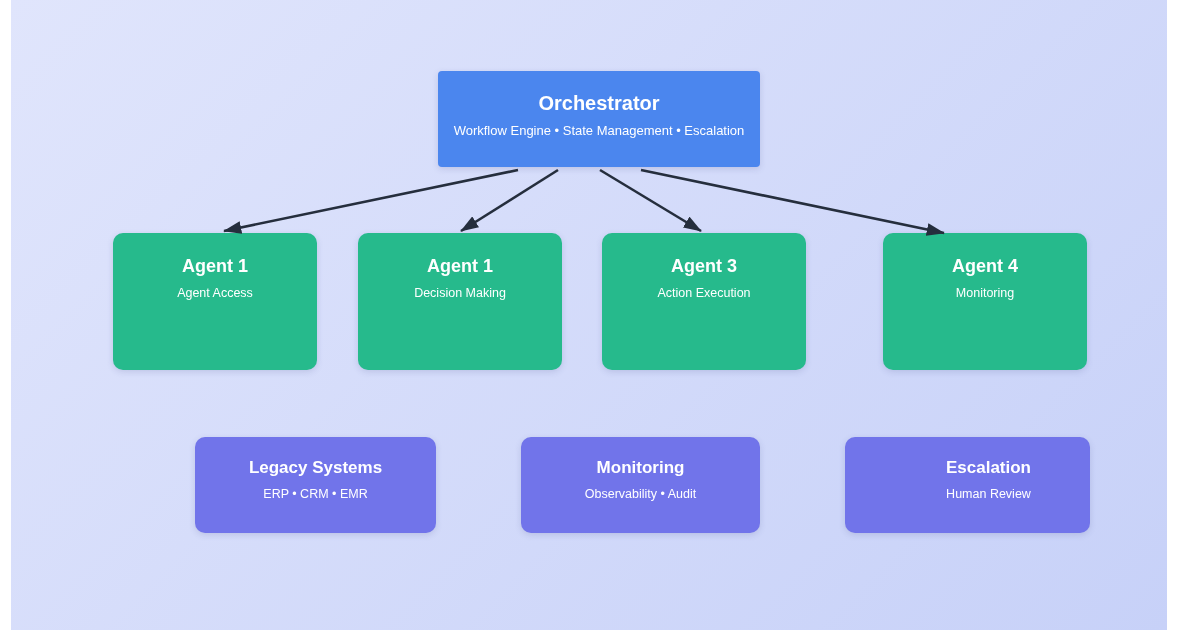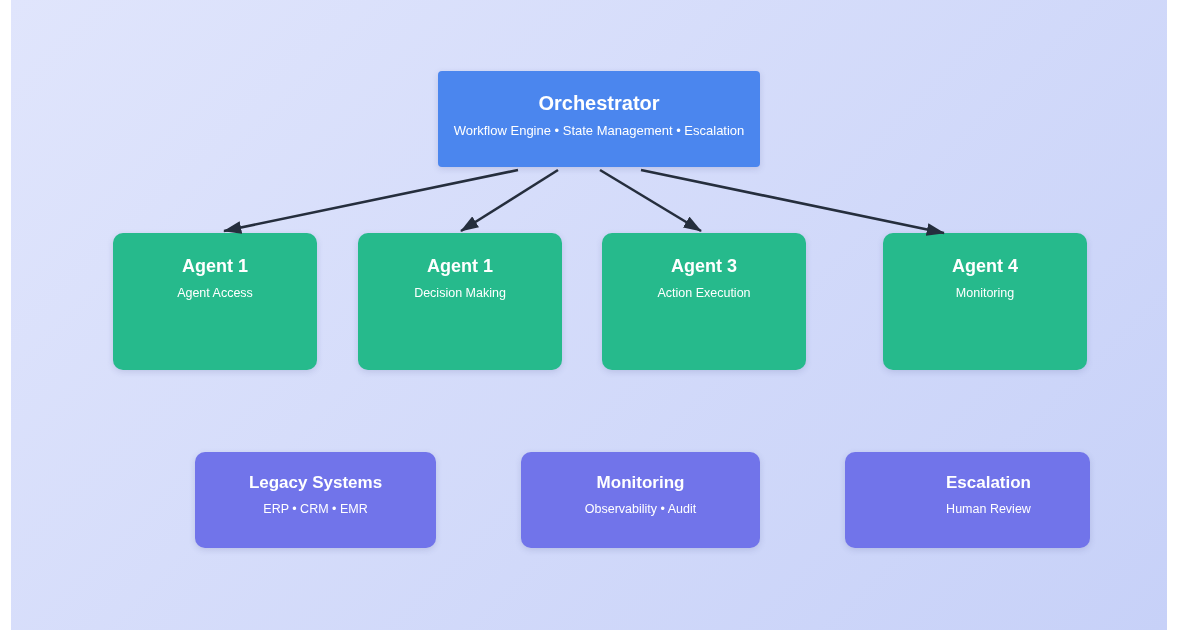--- a/index.html
+++ b/index.html
@@ -47,21 +47,21 @@
     background: var(--agent, #26ba8c);
     padding-top: 22px;
   }
   .agent .title { font-size: 18px; line-height: 22px; }
   .agent .subtitle { font-size: 12.5px; line-height: 16px; margin-top: 8px; }
   .agent-1 { left: 113px; }
   .agent-2 { left: 358px; }
   .agent-3 { left: 602px; }
   .agent-4 { left: 883px; }
   .system {
-    top: 452px; height: 96px;
+    top: 437px; height: 96px;
     border-radius: 10px;
     background: var(--system, #7174ea);
     padding-top: 20px;
   }
   .system .title { font-size: 17px; line-height: 21px; }
   .system .subtitle { font-size: 12.5px; line-height: 16px; margin-top: 8px; }
   .system-legacy { left: 195px; width: 241px; }
   .system-monitoring { left: 521px; width: 239px; }
   .system-escalation { left: 845px; width: 245px; padding-left: 42px; }
 </style>

